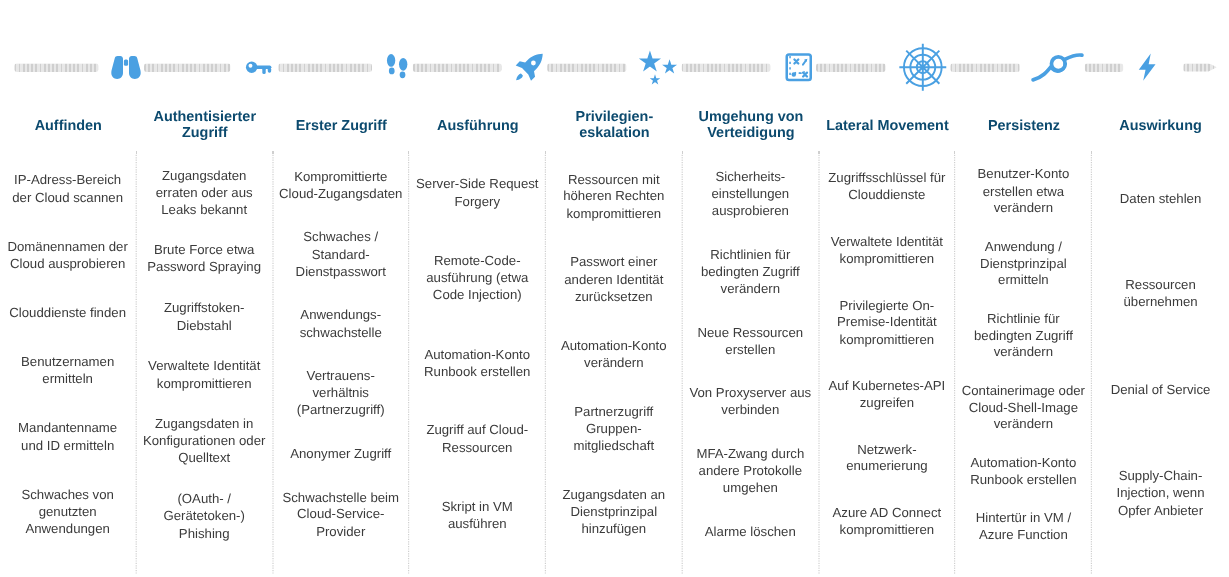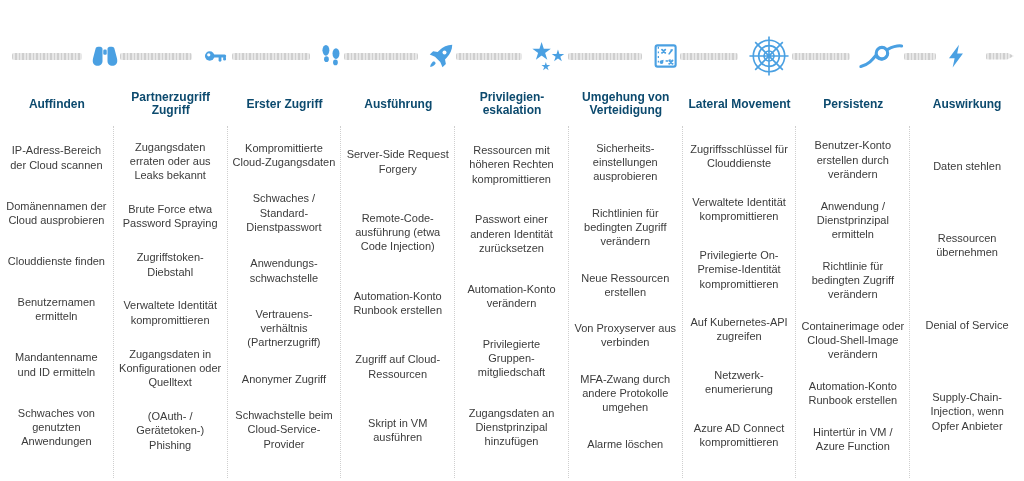--- a/index.html
+++ b/index.html
@@ -181,21 +181,21 @@
       <svg class="icon" width="26" height="30" viewBox="0 0 24 24">
         <path fill="currentColor" d="M13.8 1.5 L4.6 14 h5.2 L8 22.5 17.5 9.8 h-5.3 z"></path>
       </svg>
       <span class="dash arrow"></span>
     </div>
 
   </div>
 
   <div class="headers">
     <div class="phase-header">Auffinden</div>
-    <div class="phase-header">Partnerzugriff Zugriff</div>
+    <div class="phase-header">Authentisierter Zugriff</div>
     <div class="phase-header">Erster Zugriff</div>
     <div class="phase-header">Ausführung</div>
     <div class="phase-header">Privilegien-eskalation</div>
     <div class="phase-header">Umgehung von Verteidigung</div>
     <div class="phase-header">Lateral Movement</div>
     <div class="phase-header">Persistenz</div>
     <div class="phase-header">Auswirkung</div>
   </div>
 
   <div class="grid">
@@ -227,41 +227,41 @@
         <div class="item">Server-Side Request Forgery</div>
         <div class="item">Remote-Code-ausführung (etwa Code Injection)</div>
         <div class="item">Automation-Konto Runbook erstellen</div>
         <div class="item">Zugriff auf Cloud-Ressourcen</div>
         <div class="item">Skript in VM ausführen</div>
       </div>
     <div class="col">
         <div class="item">Ressourcen mit höheren Rechten kompromittieren</div>
         <div class="item">Passwort einer anderen Identität zurücksetzen</div>
         <div class="item">Automation-Konto verändern</div>
-        <div class="item">Privilegierte Gruppen-mitgliedschaft</div>
+        <div class="item">Partnerzugriff Gruppen-mitgliedschaft</div>
         <div class="item">Zugangsdaten an Dienstprinzipal hinzufügen</div>
       </div>
     <div class="col">
         <div class="item">Sicherheits-einstellungen ausprobieren</div>
         <div class="item">Richtlinien für bedingten Zugriff verändern</div>
         <div class="item">Neue Ressourcen erstellen</div>
         <div class="item">Von Proxyserver aus verbinden</div>
         <div class="item">MFA-Zwang durch andere Protokolle umgehen</div>
         <div class="item">Alarme löschen</div>
       </div>
     <div class="col">
         <div class="item">Zugriffsschlüssel für Clouddienste</div>
         <div class="item">Verwaltete Identität kompromittieren</div>
         <div class="item">Privilegierte On-Premise-Identität kompromittieren</div>
         <div class="item">Auf Kubernetes-API zugreifen</div>
         <div class="item">Netzwerk-enumerierung</div>
         <div class="item">Azure AD Connect kompromittieren</div>
       </div>
     <div class="col">
-        <div class="item">Benutzer-Konto erstellen durch verändern</div>
+        <div class="item">Benutzer-Konto erstellen etwa verändern</div>
         <div class="item">Anwendung / Dienstprinzipal ermitteln</div>
         <div class="item">Richtlinie für bedingten Zugriff verändern</div>
         <div class="item">Containerimage oder Cloud-Shell-Image verändern</div>
         <div class="item">Automation-Konto Runbook erstellen</div>
         <div class="item">Hintertür in VM / Azure Function</div>
       </div>
     <div class="col">
         <div class="item">Daten stehlen</div>
         <div class="item">Ressourcen übernehmen</div>
         <div class="item">Denial of Service</div>

